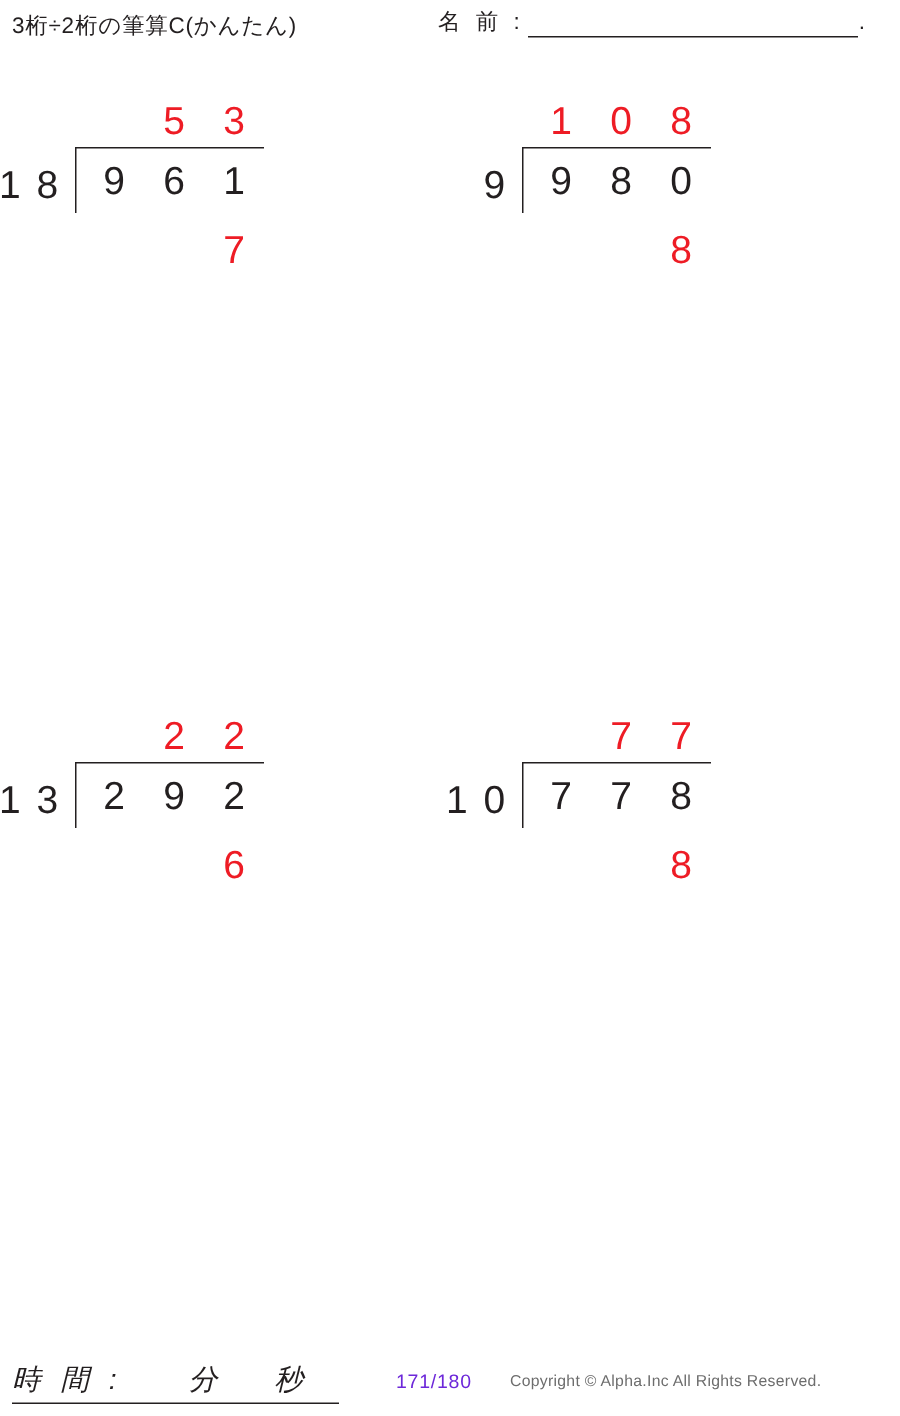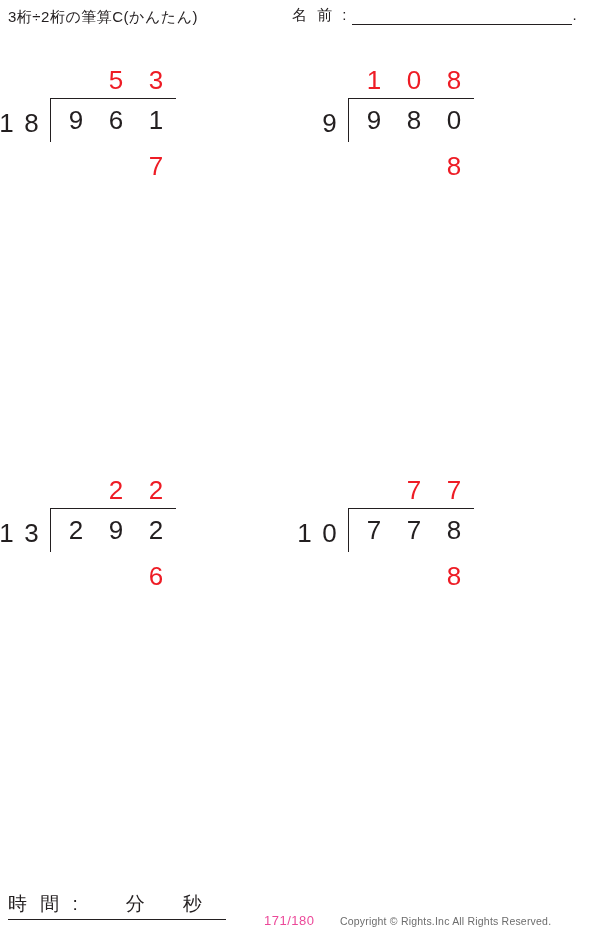--- a/index.html
+++ b/index.html
@@ -149,27 +149,28 @@
     text-align: center;
     font-size: 26px;
     line-height: 1;
   }
   .dg.blank { color: transparent; }
 
   
   .time-area {
     position: absolute;
     left: 8px;
-    bottom: 24px;
+    bottom: 8px;
     width: 218px;
     border-bottom: 1.6px solid #231f20;
     padding-bottom: 2px;
     display: flex;
     align-items: flex-start;
     white-space: nowrap;
+    font-style: italic;
   }
   .time-label {
     font-size: 19px;
     letter-spacing: 4px;
     color: #231f20;
   }
   .time-min {
     font-size: 19px;
     color: #231f20;
     margin-left: 44px;
@@ -178,21 +179,21 @@
     font-size: 19px;
     color: #231f20;
     margin-left: 38px;
   }
   .page-number {
     position: absolute;
     left: 264px;
     bottom: 16px;
     font-size: 13px;
     letter-spacing: 0.5px;
-    color: #ec4899;
+    color: #6d28d9;
   }
   .copyright {
     position: absolute;
     left: 340px;
     bottom: 17px;
     font-size: 10.5px;
     color: #6d6d6d;
     letter-spacing: 0.2px;
     white-space: nowrap;
   }
@@ -302,13 +303,13 @@
   </div>
 
 </div>
 
 <div class="time-area">
   <span class="time-label">時 間 :</span>
   <span class="time-min">分</span>
   <span class="time-sec">秒</span>
 </div>
 <div class="page-number">171/180</div>
-<div class="copyright">Copyright © Rights.Inc All Rights Reserved.</div>
+<div class="copyright">Copyright © Alpha.Inc All Rights Reserved.</div>
 
 </body></html>

